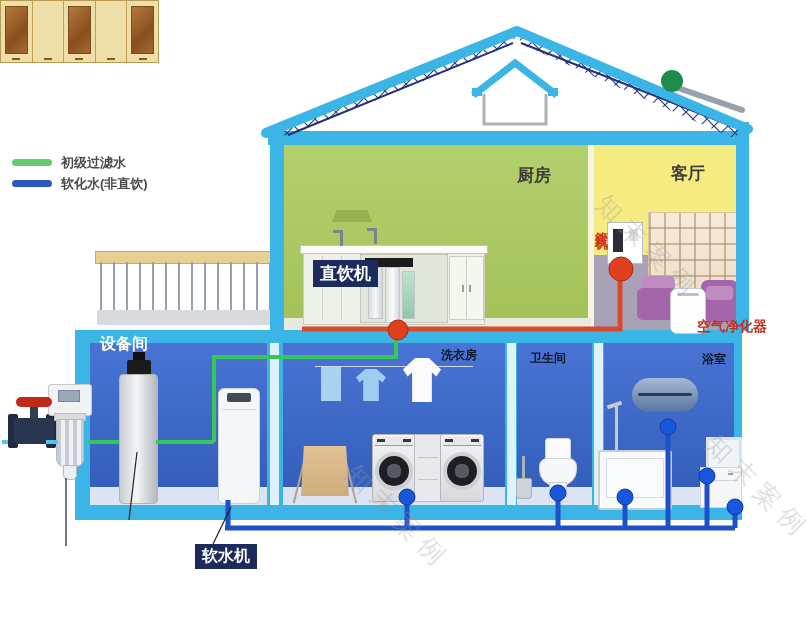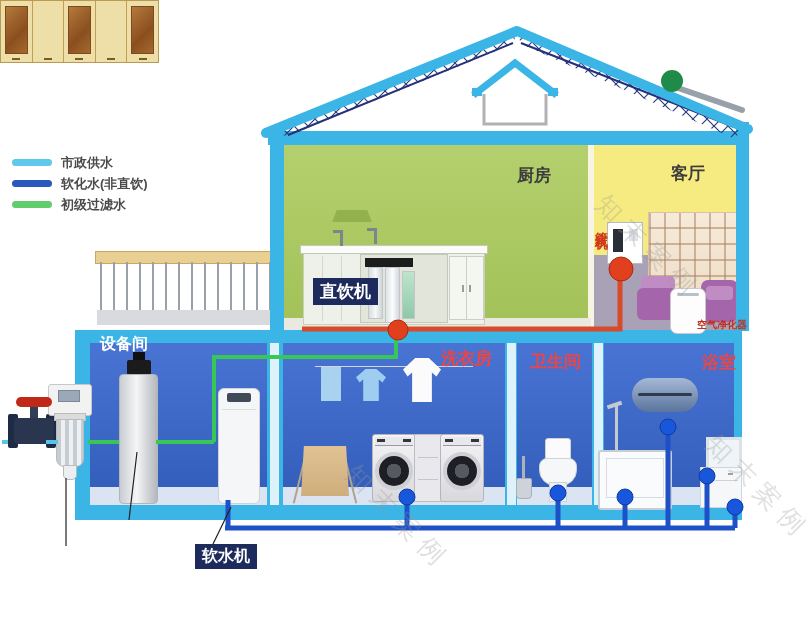--- a/index.html
+++ b/index.html
@@ -140,49 +140,45 @@
   .bathtub::after{content:"";position:absolute;left:6px;top:6px;right:6px;bottom:10px;border:1px solid #d8dce2;}
   .mirror{left:706px;top:437px;width:30px;height:30px;background:#eef4f8;border:3px solid #dde2e6;z-index:20;}
   .vanity{left:700px;top:467px;width:40px;height:39px;background:#f6f7f8;border:1px solid #d2d5d9;z-index:20;}
   .vanity::before{content:"";position:absolute;left:3px;right:3px;top:12px;height:1px;background:#cfd3d7;}
   .vanity .knob{position:absolute;width:5px;height:2px;background:#9aa0a8;}
 
   
   .room-label{position:absolute;font-weight:bold;z-index:62;white-space:nowrap;}
   .lbl-dark{color:#3c3c3c;font-size:17px;}
   .lbl-white{color:#ffffff;font-size:16px;}
-  .lbl-navy{color:#ef4444;font-size:17px;}
+  .lbl-navy{color:#0f172a;font-size:12px;}
   .tag{position:absolute;background:#1d2a5c;color:#fff;font-weight:bold;z-index:65;
        padding:2px 7px;font-size:17px;white-space:nowrap;}
   .red-vert{position:absolute;color:#d03818;font-weight:bold;font-size:13px;z-index:62;
        writing-mode:vertical-rl;letter-spacing:2px;}
-  .red-small{position:absolute;color:#c03020;font-weight:bold;font-size:10px;z-index:62;white-space:nowrap;}
+  .red-small{position:absolute;color:#c03020;font-weight:bold;font-size:14px;z-index:62;white-space:nowrap;}
 
   .watermark{position:absolute;color:#9a9a9a;opacity:.30;font-size:26px;letter-spacing:8px;
      transform:rotate(45deg);z-index:70;white-space:nowrap;pointer-events:none;}
 
   .overlay-svg{position:absolute;left:0;top:0;width:806px;height:617px;z-index:55;pointer-events:none;}
 </style>
 </head>
 <body>
 
 <div class="stage">
 
   <div class="legend">
     <div class="legend-row">
-      <span class="legend-bar bar-municipal"></span>
-      <span class="legend-label">市政供水</span>
+      <span class="legend-bar bar-filtered"></span>
+      <span class="legend-label">初级过滤水</span>
     </div>
     <div class="legend-row">
       <span class="legend-bar bar-softened"></span>
       <span class="legend-label">软化水(非直饮)</span>
-    </div>
-    <div class="legend-row">
-      <span class="legend-bar bar-filtered"></span>
-      <span class="legend-label">初级过滤水</span>
     </div>
   </div>
 
   <div class="abs ceiling-band"></div>
   <div class="abs wall-left"></div>
   <div class="abs wall-right"></div>
   <div class="abs kitchen"></div>
   <div class="abs kl-divider"></div>
   <div class="abs living">
     <div class="living-lower"></div>
@@ -358,21 +354,21 @@
     <path d="M66,478 L66,546 M137,452 L129,520 M231,507 L213,544" stroke="#222" stroke-width="1.2" fill="none"></path>
   </svg>
 
   <div class="room-label lbl-dark" style="left:517px;top:164px;">厨房</div>
   <div class="room-label lbl-dark" style="left:671px;top:162px;">客厅</div>
   <div class="room-label lbl-white" style="left:100px;top:334px;">设备间</div>
   <div class="room-label lbl-navy" style="left:441px;top:347px;">洗衣房</div>
   <div class="room-label lbl-navy" style="left:530px;top:350px;">卫生间</div>
   <div class="room-label lbl-navy" style="left:702px;top:351px;">浴室</div>
 
-  <div class="tag" style="left:313px;top:278px;">直饮机</div>
+  <div class="tag" style="left:313px;top:260px;">直饮机</div>
   <div class="tag" style="left:195px;top:544px;font-size:16px;">软水机</div>
   <div class="red-vert" style="left:592px;top:222px;">管线机</div>
   <div class="red-small" style="left:697px;top:318px;">空气净化器</div>
 
   <div class="watermark" style="left:580px;top:230px;">知末案例</div>
   <div class="watermark" style="left:330px;top:500px;">知末案例</div>
   <div class="watermark" style="left:690px;top:470px;">知末案例</div>
 
 </div>
 

